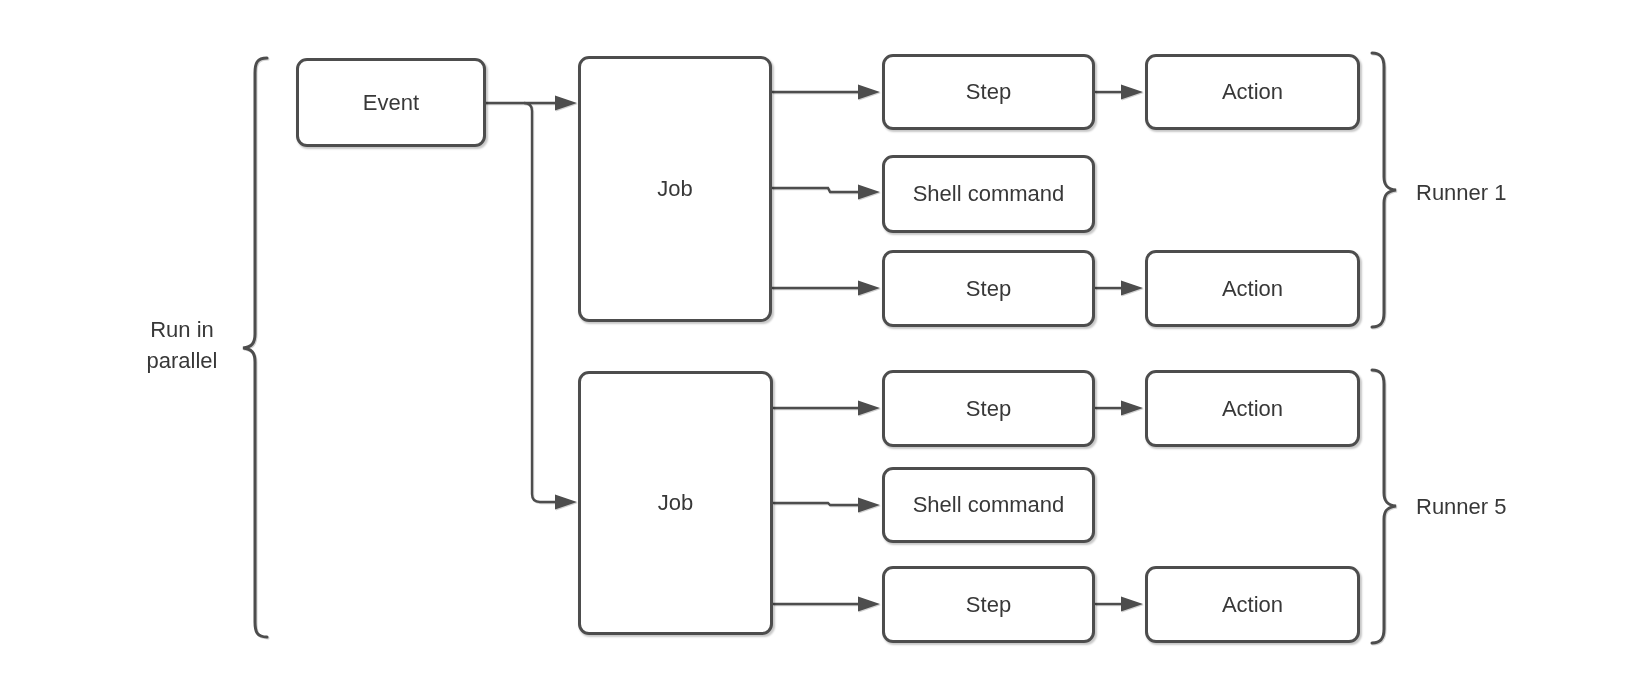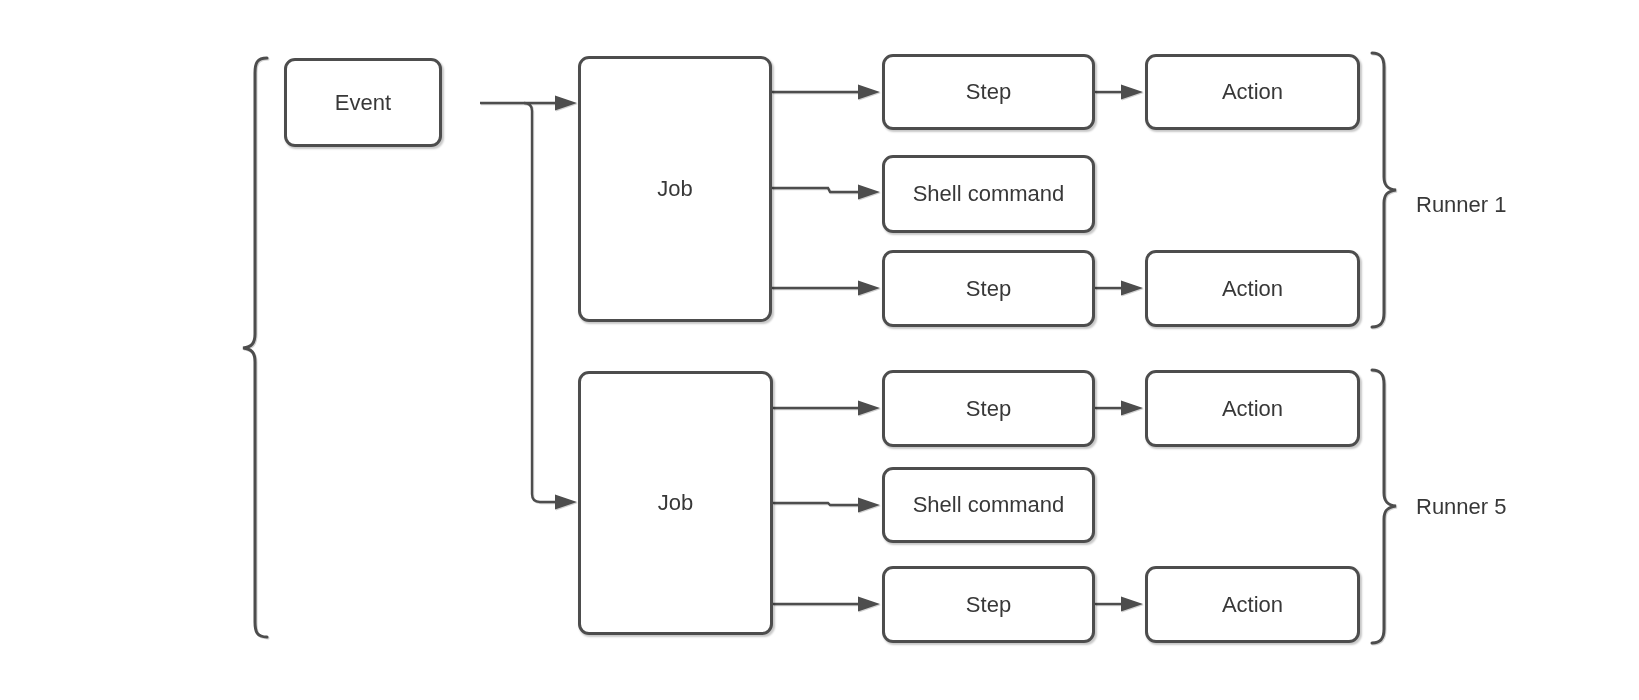--- a/index.html
+++ b/index.html
@@ -32,34 +32,34 @@
   }
   .float-label{
     position:absolute;font-size:22px;color:var(--text-color);
     white-space:nowrap;
   }
   #parallel-label{
     left:108px;top:314px;width:148px;
     text-align:center;line-height:31px;white-space:normal;
   }
   
-  #event-box  {left:284px;top:58px; width:158px;height:89px;}
+  #event-box  {left:296px;top:58px; width:190px;height:89px;}
   #job1-box   {left:578px;top:56px; width:194px;height:266px;}
   #job2-box   {left:578px;top:371px;width:195px;height:264px;}
   #step1-box  {left:882px;top:54px; width:213px;height:76px;}
   #action1-box{left:1145px;top:54px;width:215px;height:76px;}
   #shell1-box {left:882px;top:155px;width:213px;height:78px;}
   #step2-box  {left:882px;top:250px;width:213px;height:77px;}
   #action2-box{left:1145px;top:250px;width:215px;height:77px;}
   #step3-box  {left:882px;top:370px;width:213px;height:77px;}
   #action3-box{left:1145px;top:370px;width:215px;height:77px;}
   #shell2-box {left:882px;top:467px;width:213px;height:76px;}
   #step4-box  {left:882px;top:566px;width:213px;height:77px;}
   #action4-box{left:1145px;top:566px;width:215px;height:77px;}
-  #runner1-label{left:1416px;top:180px;margin-top:12px;}
+  #runner1-label{left:1416px;top:180px;}
   #runner2-label{left:1416px;top:494px;}
 </style>
 </head>
 <body>
 
 <div id="canvas">
 
   <svg id="edges" width="1639" height="700" viewBox="0 0 1639 700">
 
     <path class="edge" d="M480 103 L555 103"></path>
@@ -90,20 +90,24 @@
     <path class="edge" d="M1095 408 L1121 408"></path>
     <polygon class="ah" points="1143,408 1121,400.5 1121,415.5"></polygon>
     <path class="edge" d="M1095 604 L1121 604"></path>
     <polygon class="ah" points="1143,604 1121,596.5 1121,611.5"></polygon>
 
     <path class="brace" d="M267 58 C257 58 255 63 255 73 L255 334 C255 343 252 347 243 348 C252 349 255 353 255 362 L255 622 C255 632 257 637 267 637"></path>
     <path class="brace" d="M1372 53 C1381 53 1384 58 1384 67 L1384 177 C1384 185 1387 189 1396 190 C1387 191 1384 195 1384 203 L1384 313 C1384 322 1381 327 1372 327"></path>
     <path class="brace" d="M1372 370 C1381 370 1384 375 1384 384 L1384 493 C1384 501 1387 505 1396 506 C1387 507 1384 511 1384 519 L1384 629 C1384 638 1381 643 1372 643"></path>
   </svg>
 
+  <div id="parallel-label" class="float-label">
+    <div>Run in</div>
+    <div>parallel</div>
+  </div>
   <div id="runner1-label" class="float-label">Runner 1</div>
   <div id="runner2-label" class="float-label">Runner 5</div>
 
   <div id="event-box" class="node">Event</div>
 
   <div id="job1-box" class="node">Job</div>
   <div id="step1-box" class="node">Step</div>
   <div id="action1-box" class="node">Action</div>
   <div id="shell1-box" class="node">Shell command</div>
   <div id="step2-box" class="node">Step</div>

